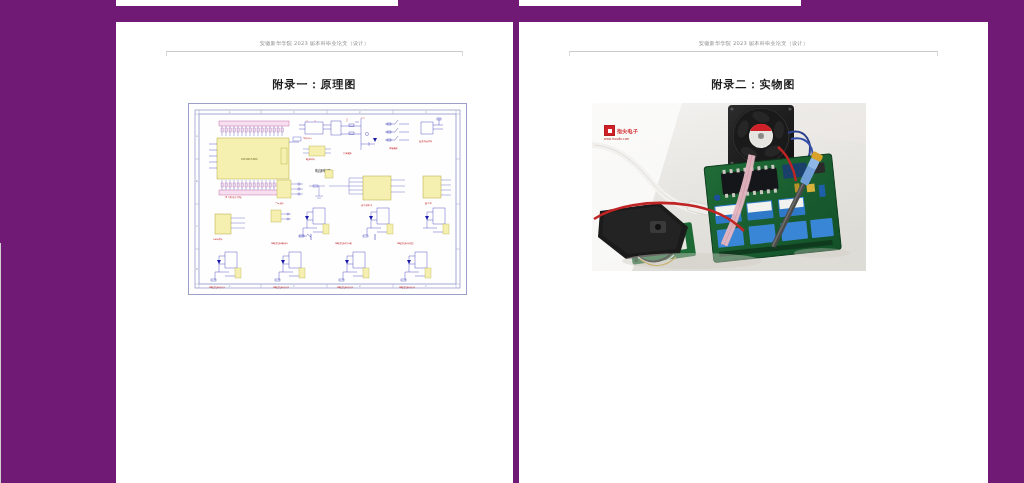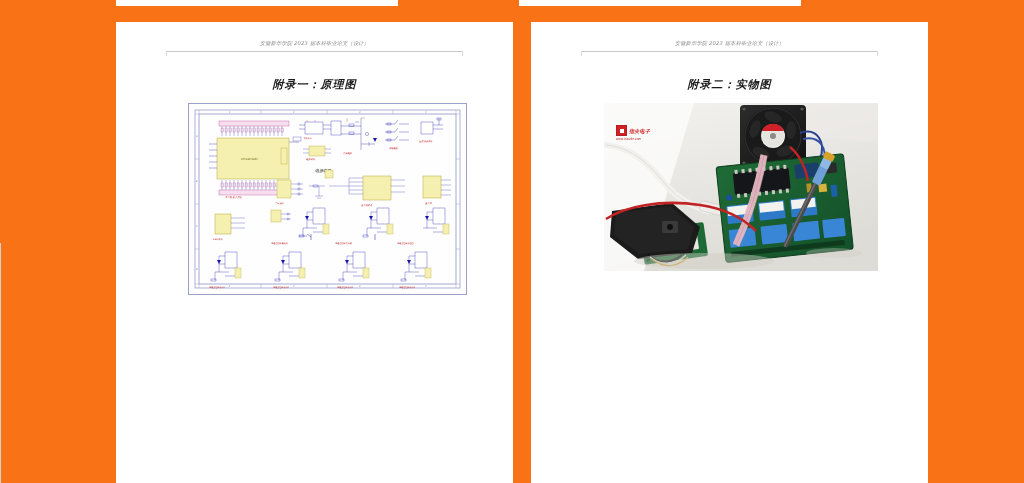--- a/index.html
+++ b/index.html
@@ -1,31 +1,31 @@
 <!DOCTYPE html>
 <html><head>
 <meta charset="utf-8">
 <style>
   html,body{margin:0;padding:0;}
   body{
     width:1024px;height:483px;overflow:hidden;
     background:#e3e3e3;
     font-family:"Liberation Sans","DejaVu Sans",sans-serif;
   }
-  .viewer{position:absolute;inset:0;background:#f97316;font-style:italic;}
+  .viewer{position:absolute;inset:0;background:#701a75;}
   .left-rule{position:absolute;left:0;top:243px;width:1px;height:240px;background:#d2d2d2;}
 
   
   .page{position:absolute;background:#ffffff;}
   .page-prev{left:116px;top:-16px;width:282px;height:22px;}
   .page-prev2{left:519px;top:-16px;width:282px;height:22px;}
 
   .page-main{top:22px;height:461px;}
   .page-a{left:116px;width:397px;}
-  .page-b{left:519px;width:397px;margin-left:12px;}
+  .page-b{left:519px;width:469px;}
 
   
   .hdr{position:absolute;left:0;right:0;top:18px;text-align:center;}
   .hdr-text{
     font-size:5.2px;color:#8d8d8d;letter-spacing:.2px;
     font-family:"DejaVu Sans",sans-serif;white-space:nowrap;
   }
   .hdr-rule{
     position:absolute;left:50px;right:50px;top:11px;height:1px;background:#c9c9c9;
   }

